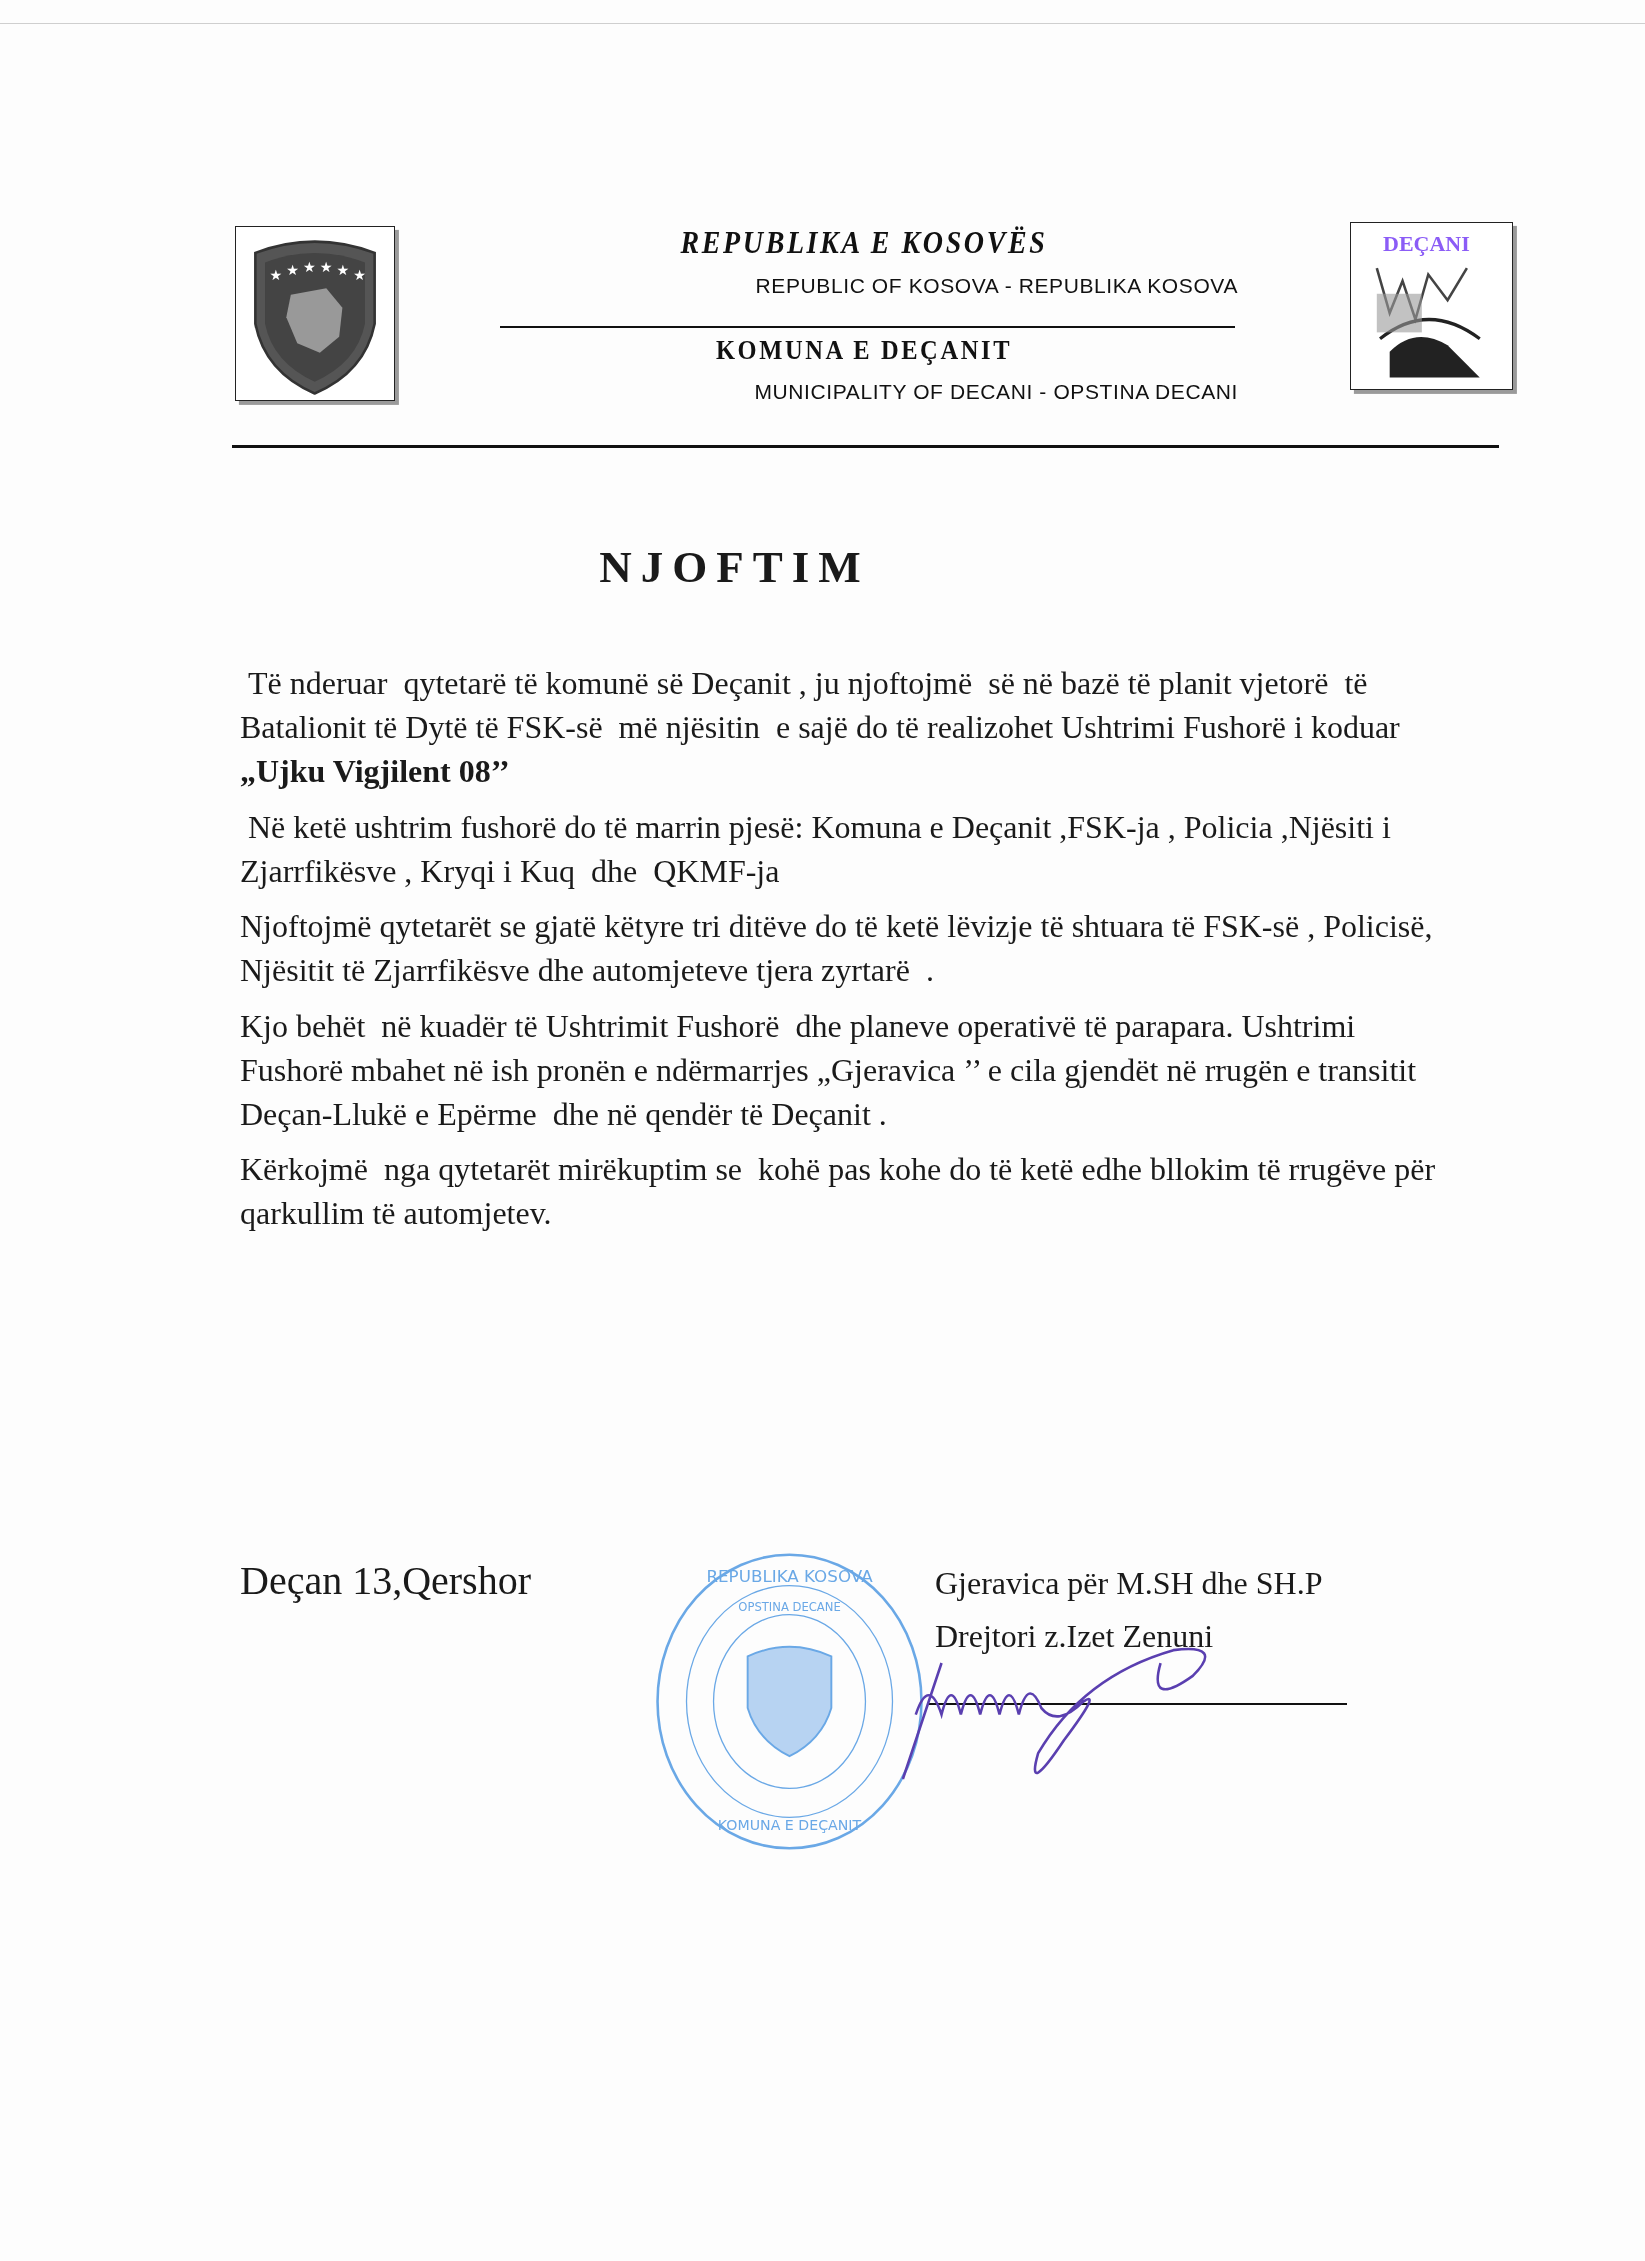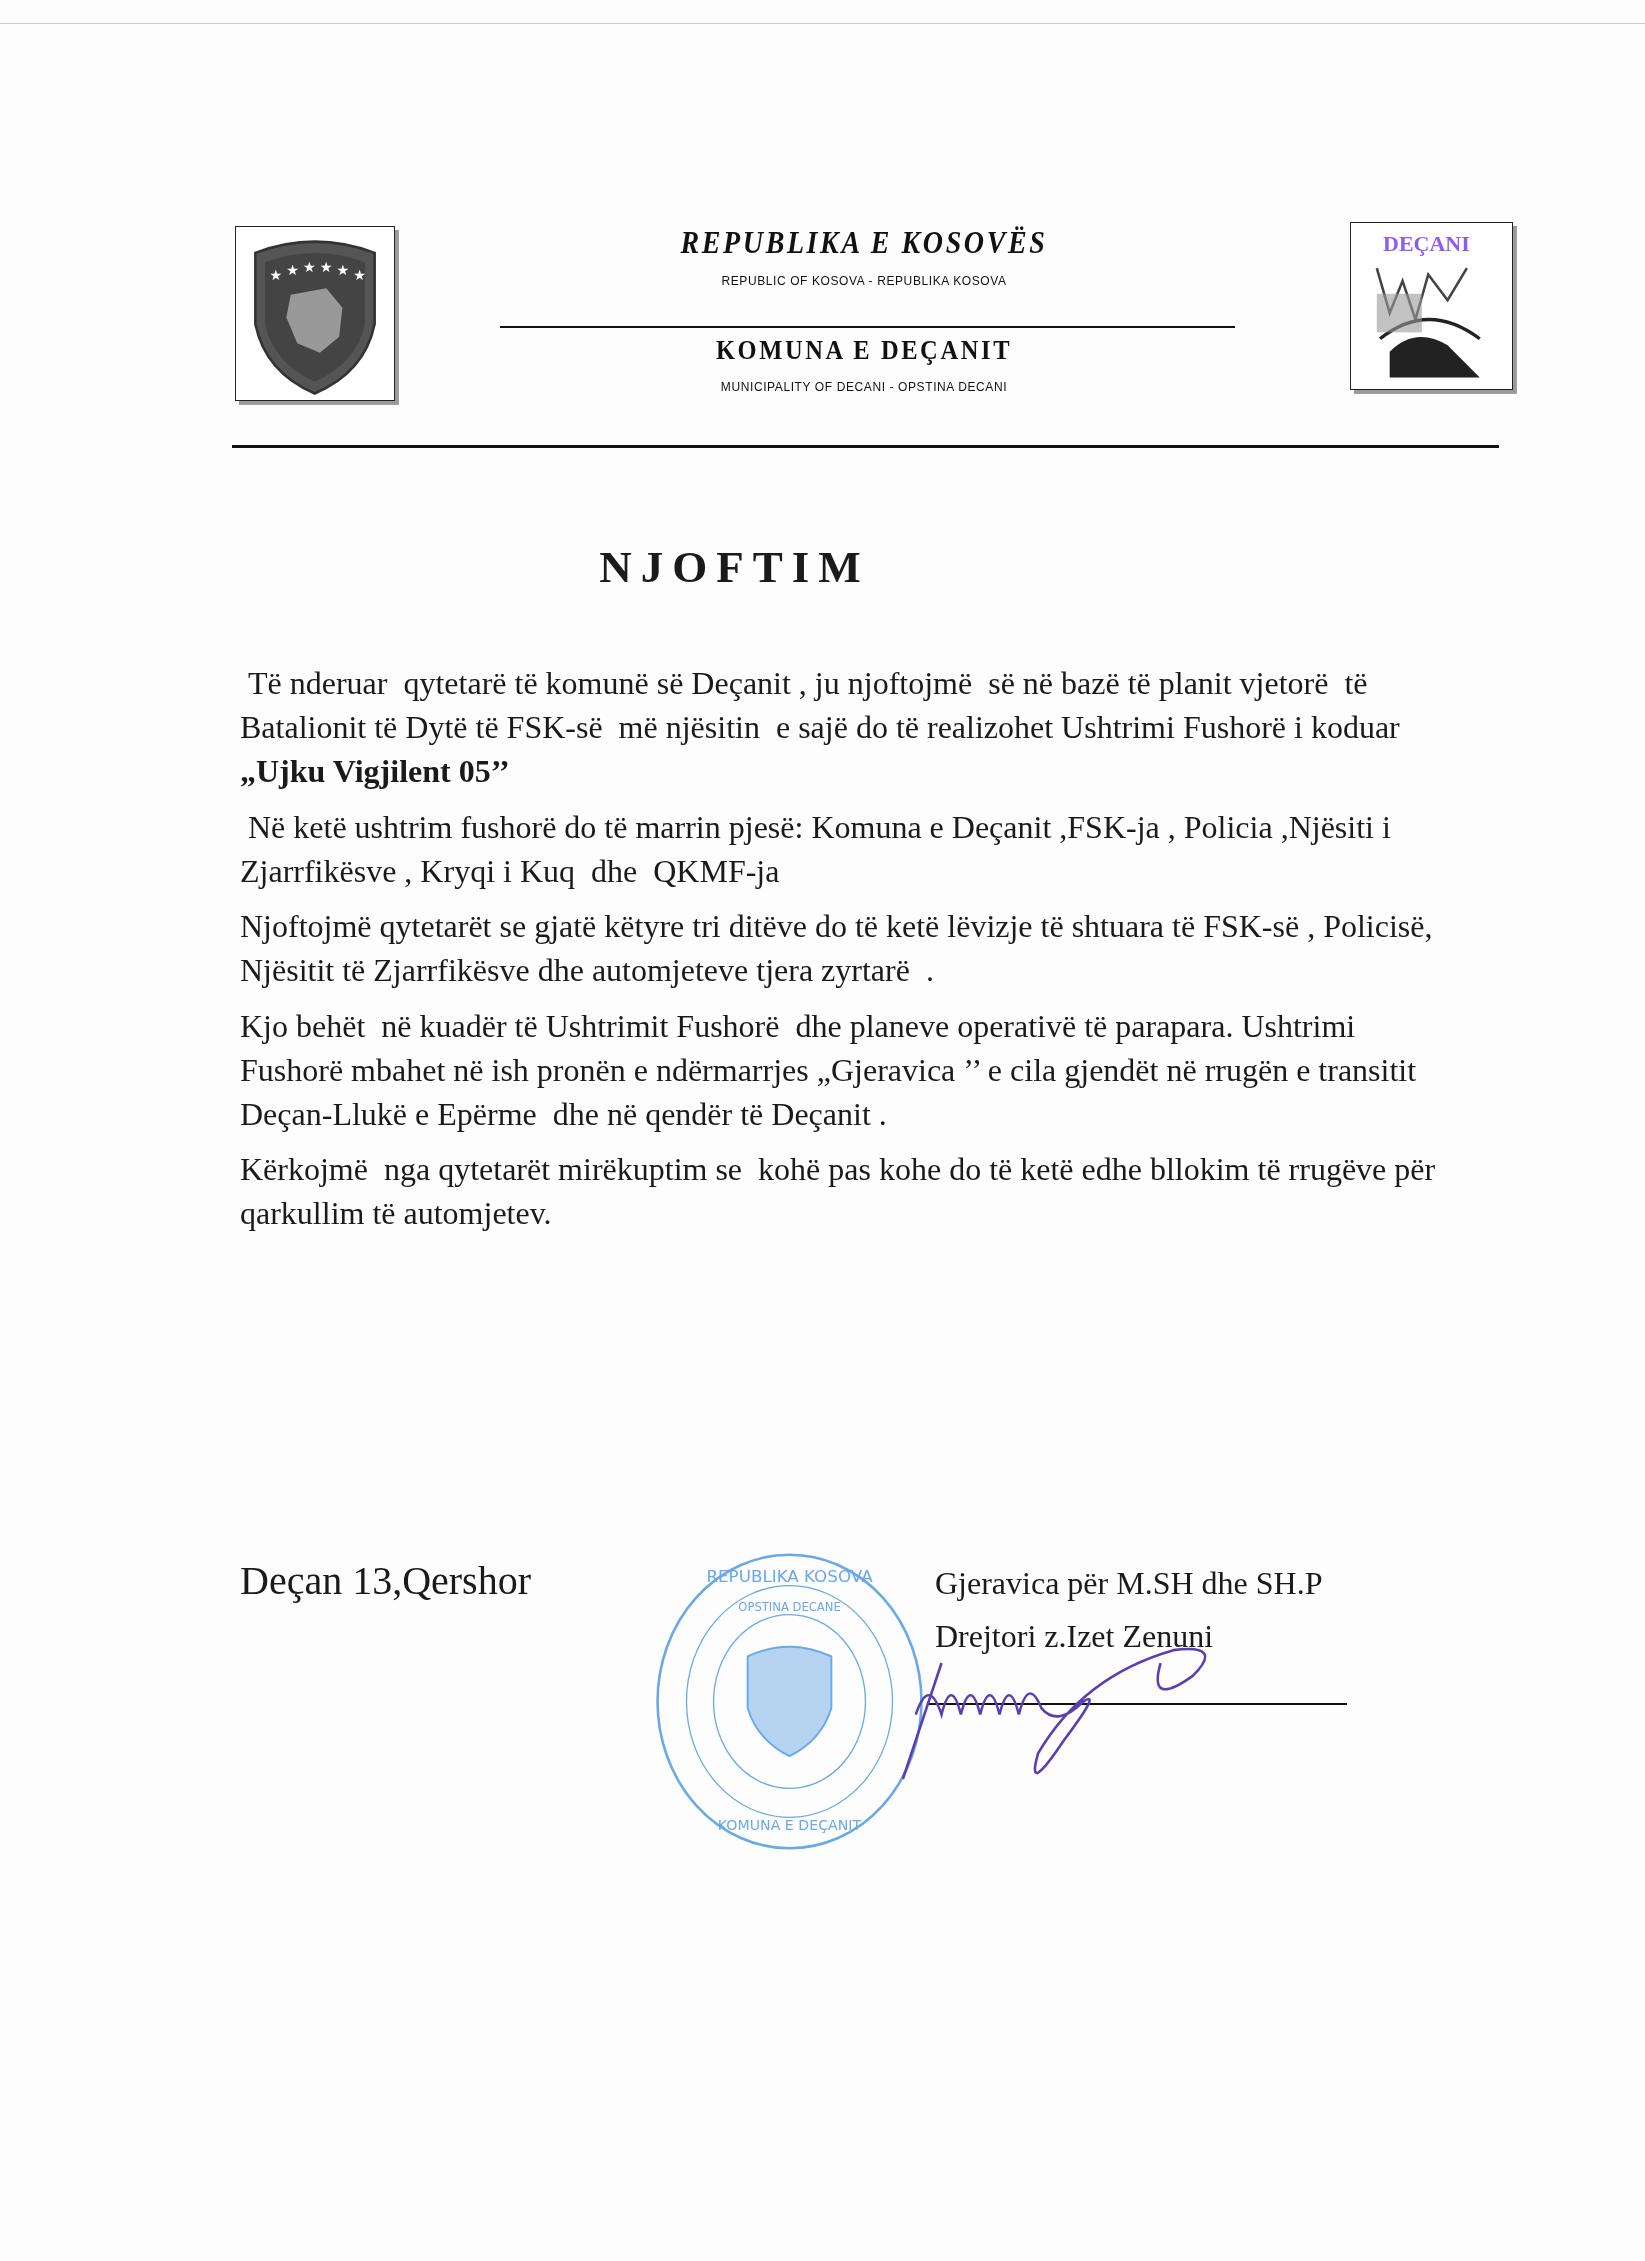--- a/index.html
+++ b/index.html
@@ -9,21 +9,21 @@
   .crest-box { position:absolute; left:235px; top:226px; width:158px; height:173px;
                border:1.9px solid #222; box-shadow:3.9px 3.9px 0 #9a9a9a; background:#fff; }
   .crest-box svg, .decani-box svg { width:100%; height:100%; display:block; }
   .decani-box { position:absolute; left:1350px; top:222px; width:161px; height:166px;
                 border:1.9px solid #222; box-shadow:3.9px 3.9px 0 #9a9a9a; background:#fff; }
   .decani-label { position:absolute; left:32px; top:7.7px; font-family:"Liberation Serif", serif;
                   font-weight:bold; font-size:22px; color:#8b5cf6; }
   .hdr { position:absolute; left:490px; width:748px; text-align:center; }
   .hdr-title { font-family:"Liberation Serif", serif; font-weight:bold; font-size:28px;
                letter-spacing:2.6px; transform:scaleY(1.15); color:#111; }
-  .hdr-sub { font-family:"Liberation Sans", sans-serif; font-size:12px; letter-spacing:0.6px; color:#111; }
+  .hdr-sub { font-family:"Liberation Sans", sans-serif; font-size:21px; letter-spacing:0.6px; color:#111;text-align:right; }
   .hdr-rule { position:absolute; left:500px; top:326px; width:735px; height:1.9px; background:#111; }
   .main-rule { position:absolute; left:232px; top:445px; width:1267px; height:3.2px; background:#111; }
   .title { position:absolute; left:0; width:1469px; top:541px; text-align:center;
            font-family:"Liberation Serif", serif; font-weight:bold; font-size:45px; letter-spacing:9px; }
   .body { position:absolute; left:240px; top:661px; width:1225px; font-size:32px; line-height:44px; }
   .body p { margin:0 0 11.6px 0; white-space:pre-wrap; }
   .body b { font-weight:bold; }
   .sig-left { position:absolute; left:240px; top:1557px; font-size:40px; }
   .sig-right { position:absolute; left:935px; top:1557px; font-size:32px; line-height:53px; }
   .sig-line { position:absolute; left:928px; top:1703px; width:419px; height:1.9px; background:#111; }
@@ -73,21 +73,21 @@
     <path d="M60 240 L60 200 Q100 160 150 190 L200 240 Z" fill="#222"></path>
     <rect x="40" y="110" width="70" height="60" fill="#999" opacity="0.6"></rect>
   </svg>
 </div>
 
 <div class="main-rule"></div>
 
 <div class="title">NJOFTIM</div>
 
 <div class="body">
-  <p><span> Të nderuar  qytetarë të komunë së Deçanit , ju njoftojmë  së në bazë të planit vjetorë  të Batalionit të Dytë të FSK-së  më njësitin  e sajë do të realizohet Ushtrimi Fushorë i koduar </span><b>„Ujku Vigjilent 05’’</b></p>
+  <p><span> Të nderuar  qytetarë të komunë së Deçanit , ju njoftojmë  së në bazë të planit vjetorë  të Batalionit të Dytë të FSK-së  më njësitin  e sajë do të realizohet Ushtrimi Fushorë i koduar </span><b>„Ujku Vigjilent 08’’</b></p>
   <p> Në ketë ushtrim fushorë do të marrin pjesë: Komuna e Deçanit ,FSK-ja , Policia ,Njësiti i Zjarrfikësve , Kryqi i Kuq  dhe  QKMF-ja</p>
   <p>Njoftojmë qytetarët se gjatë këtyre tri ditëve do të ketë lëvizje të shtuara të FSK-së , Policisë, Njësitit të Zjarrfikësve dhe automjeteve tjera zyrtarë  .</p>
   <p>Kjo behët  në kuadër të Ushtrimit Fushorë  dhe planeve operativë të parapara. Ushtrimi Fushorë mbahet në ish pronën e ndërmarrjes „Gjeravica ’’ e cila gjendët në rrugën e transitit  Deçan-Llukë e Epërme  dhe në qendër të Deçanit .</p>
   <p>Kërkojmë  nga qytetarët mirëkuptim se  kohë pas kohe do të ketë edhe bllokim të rrugëve për qarkullim të automjetev.</p>
 </div>
 
 <div class="sig-left">Deçan 13,Qershor</div>
 
 <svg class="stamp" viewBox="0 0 430 480">
   <ellipse cx="215" cy="240" rx="205" ry="228" fill="none" stroke="#6aa8e6" stroke-width="4"></ellipse>

